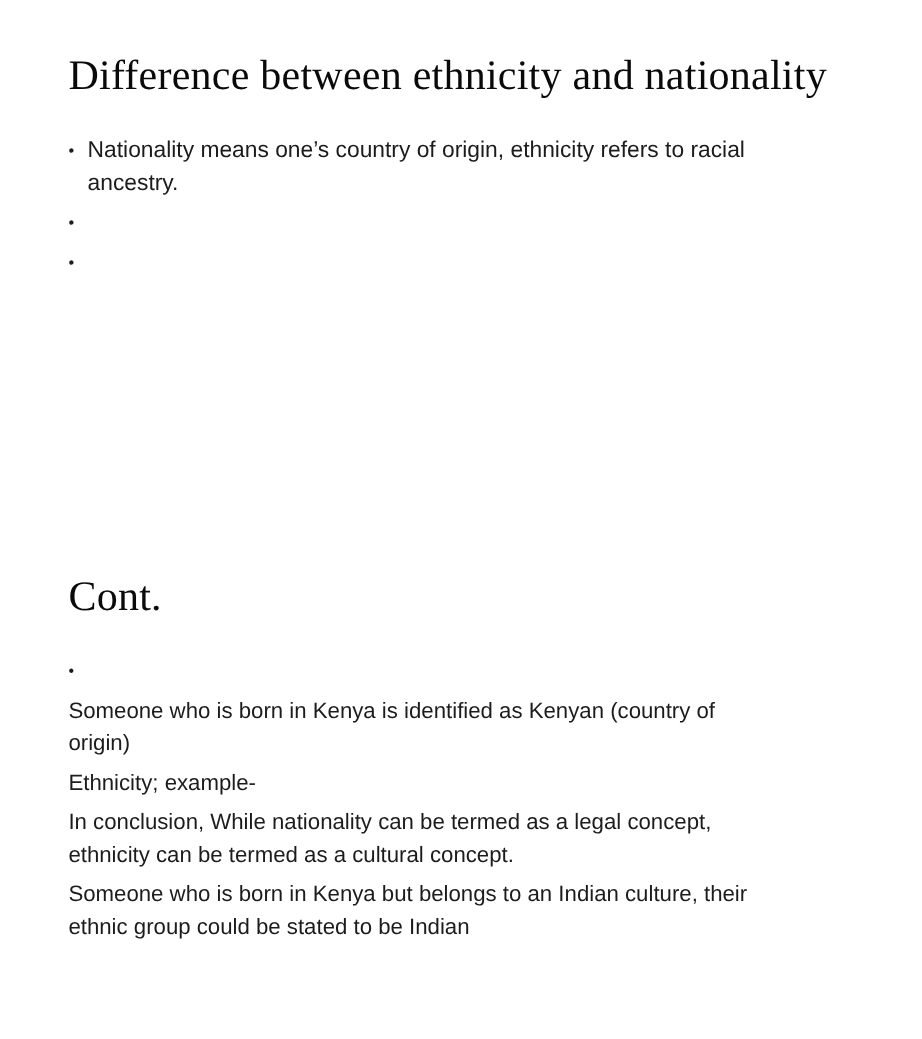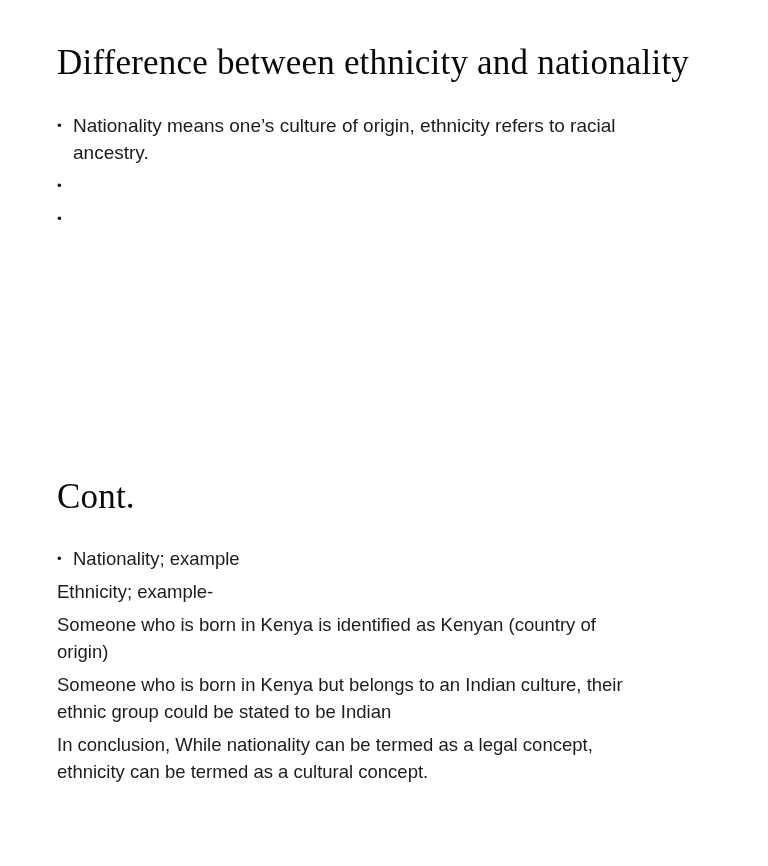--- a/index.html
+++ b/index.html
@@ -60,40 +60,39 @@
 </head>
 <body>
 
 <div class="page">
 
   <h1 class="slide-title" id="slide1-title">Difference between ethnicity and nationality</h1>
 
   <div class="body-block" id="slide1-body">
     <div class="bullet-item">
       <span class="bullet-glyph">•</span>
-      <span class="bullet-text">Nationality means one’s culture of origin, ethnicity refers to racial
+      <span class="bullet-text">Nationality means one’s country of origin, ethnicity refers to racial
 ancestry.</span>
     </div>
     <div class="bullet-item">
       <span class="bullet-glyph">•</span>
     </div>
     <div class="bullet-item">
       <span class="bullet-glyph">•</span>
     </div>
   </div>
 
   <h2 class="slide-title" id="slide2-title">Cont.</h2>
 
   <div class="body-block" id="slide2-body">
     <div class="bullet-item">
       <span class="bullet-glyph">•</span>
-      <span class="bullet-text">Nationality; example</span>
     </div>
-    <p class="para">Ethnicity; example-</p>
     <p class="para">Someone who is born in Kenya is identified as Kenyan (country of
 origin)</p>
+    <p class="para">Ethnicity; example-</p>
+    <p class="para">In conclusion, While nationality can be termed as a legal concept,
+ethnicity can be termed as a cultural concept.</p>
     <p class="para">Someone who is born in Kenya but belongs to an Indian culture, their
 ethnic group could be stated to be Indian</p>
-    <p class="para">In conclusion, While nationality can be termed as a legal concept,
-ethnicity can be termed as a cultural concept.</p>
   </div>
 
 </div>
 
 </body></html>

